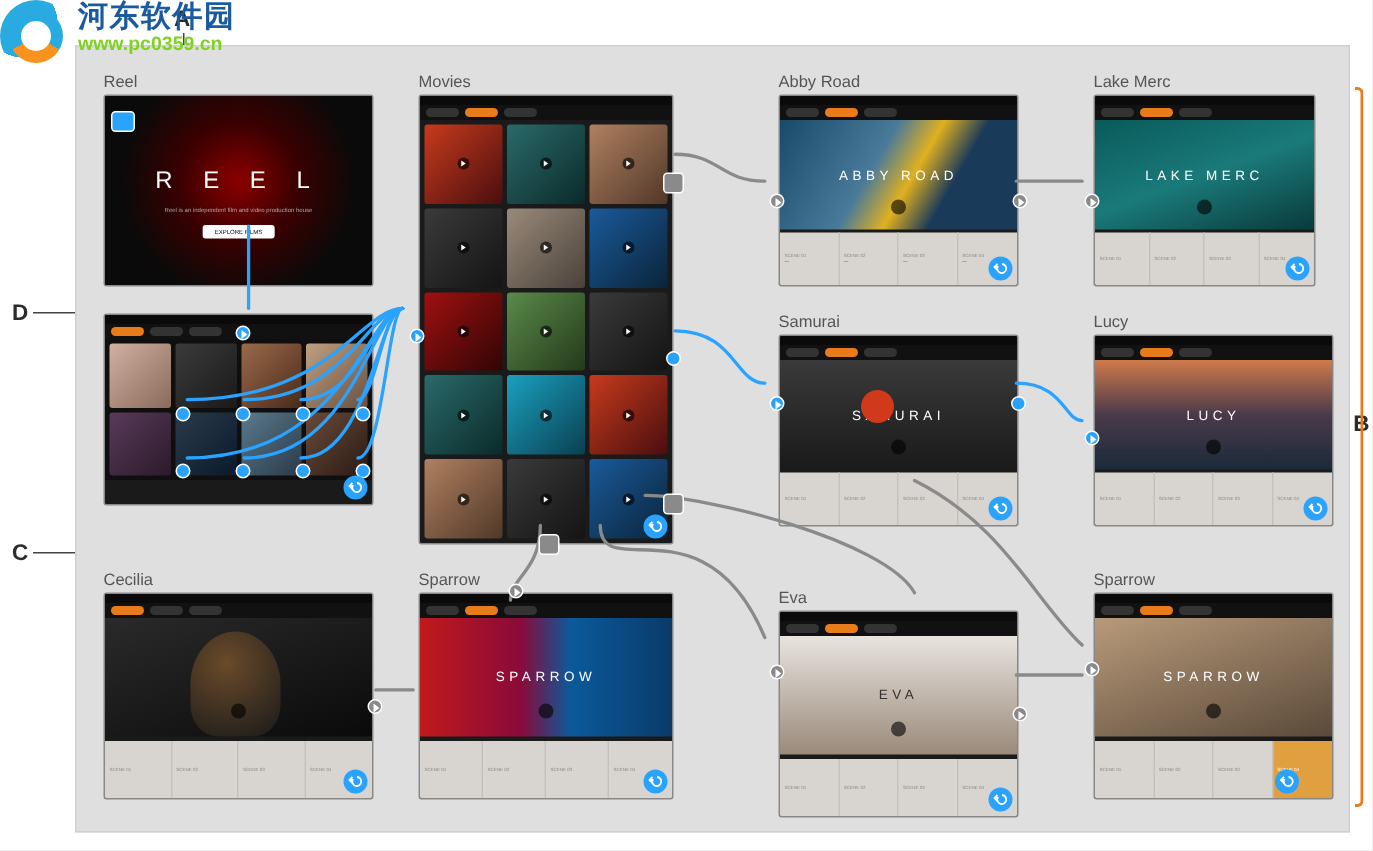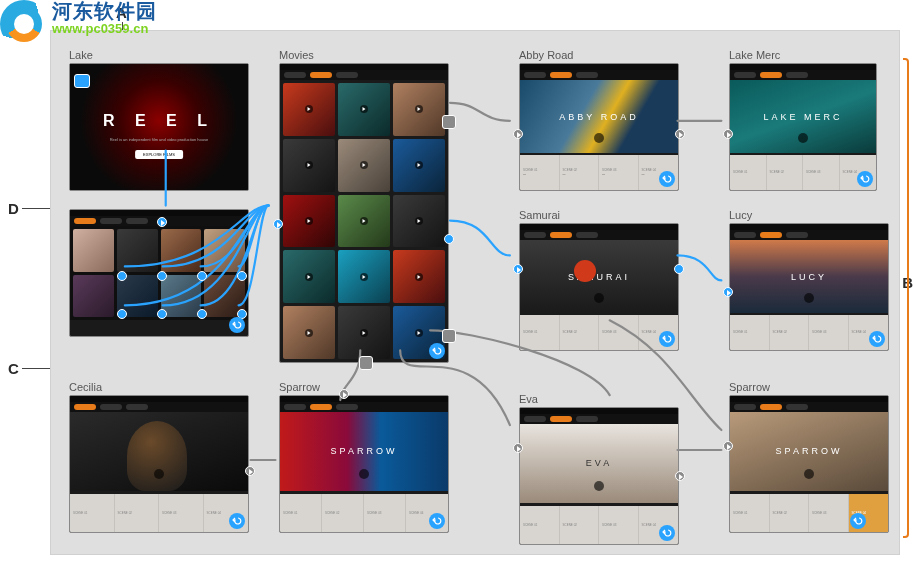--- a/index.html
+++ b/index.html
@@ -122,21 +122,21 @@
   .reel-bg{
     position:absolute;inset:0;
     background: radial-gradient(circle at 50% 45%, #8b0000 0%, #3a0000 35%, #0a0a0a 70%);
   }
   .reel-title{
     position:absolute;left:0;right:0;top:38%;
     text-align:center;
     color:#fff;
     font-size:16px;
     letter-spacing:8px;
-    font-weight:700;
+    font-weight:400;
   }
   .reel-sub{
     position:absolute;left:0;right:0;top:58%;
     text-align:center;color:#aaa;font-size:4px;
   }
   .reel-btn{
     position:absolute;left:50%;top:68%;transform:translateX(-50%);
     background:#fff;color:#000;font-size:4px;padding:2px 8px;border-radius:2px;
   }
 
@@ -307,21 +307,21 @@
     <path class="w-gray" d="M380,300 C420,300 540,330 560,365"></path>
 
     <path class="w-gray" d="M200,430 C220,430 225,430 225,430"></path>
 
     <path class="w-gray" d="M628,420 C655,420 655,420 672,420"></path>
 
     <path class="w-gray" d="M560,290 C620,320 640,370 672,400"></path>
   </svg>
 
   <div class="artboard" style="left:18px;top:18px;width:180px;">
-    <span class="artboard-label">Lake</span>
+    <span class="artboard-label">Reel</span>
     <div class="artboard-frame" style="height:128px;">
       <div class="status-bar"></div>
       <div class="reel-bg"></div>
       <div class="reel-title">R E E L</div>
       <div class="reel-sub">Reel is an independent film and video production house</div>
       <div class="reel-btn">EXPLORE FILMS</div>
       <div class="node home" style="left:4px;top:10px;"></div>
     </div>
   </div>
 

